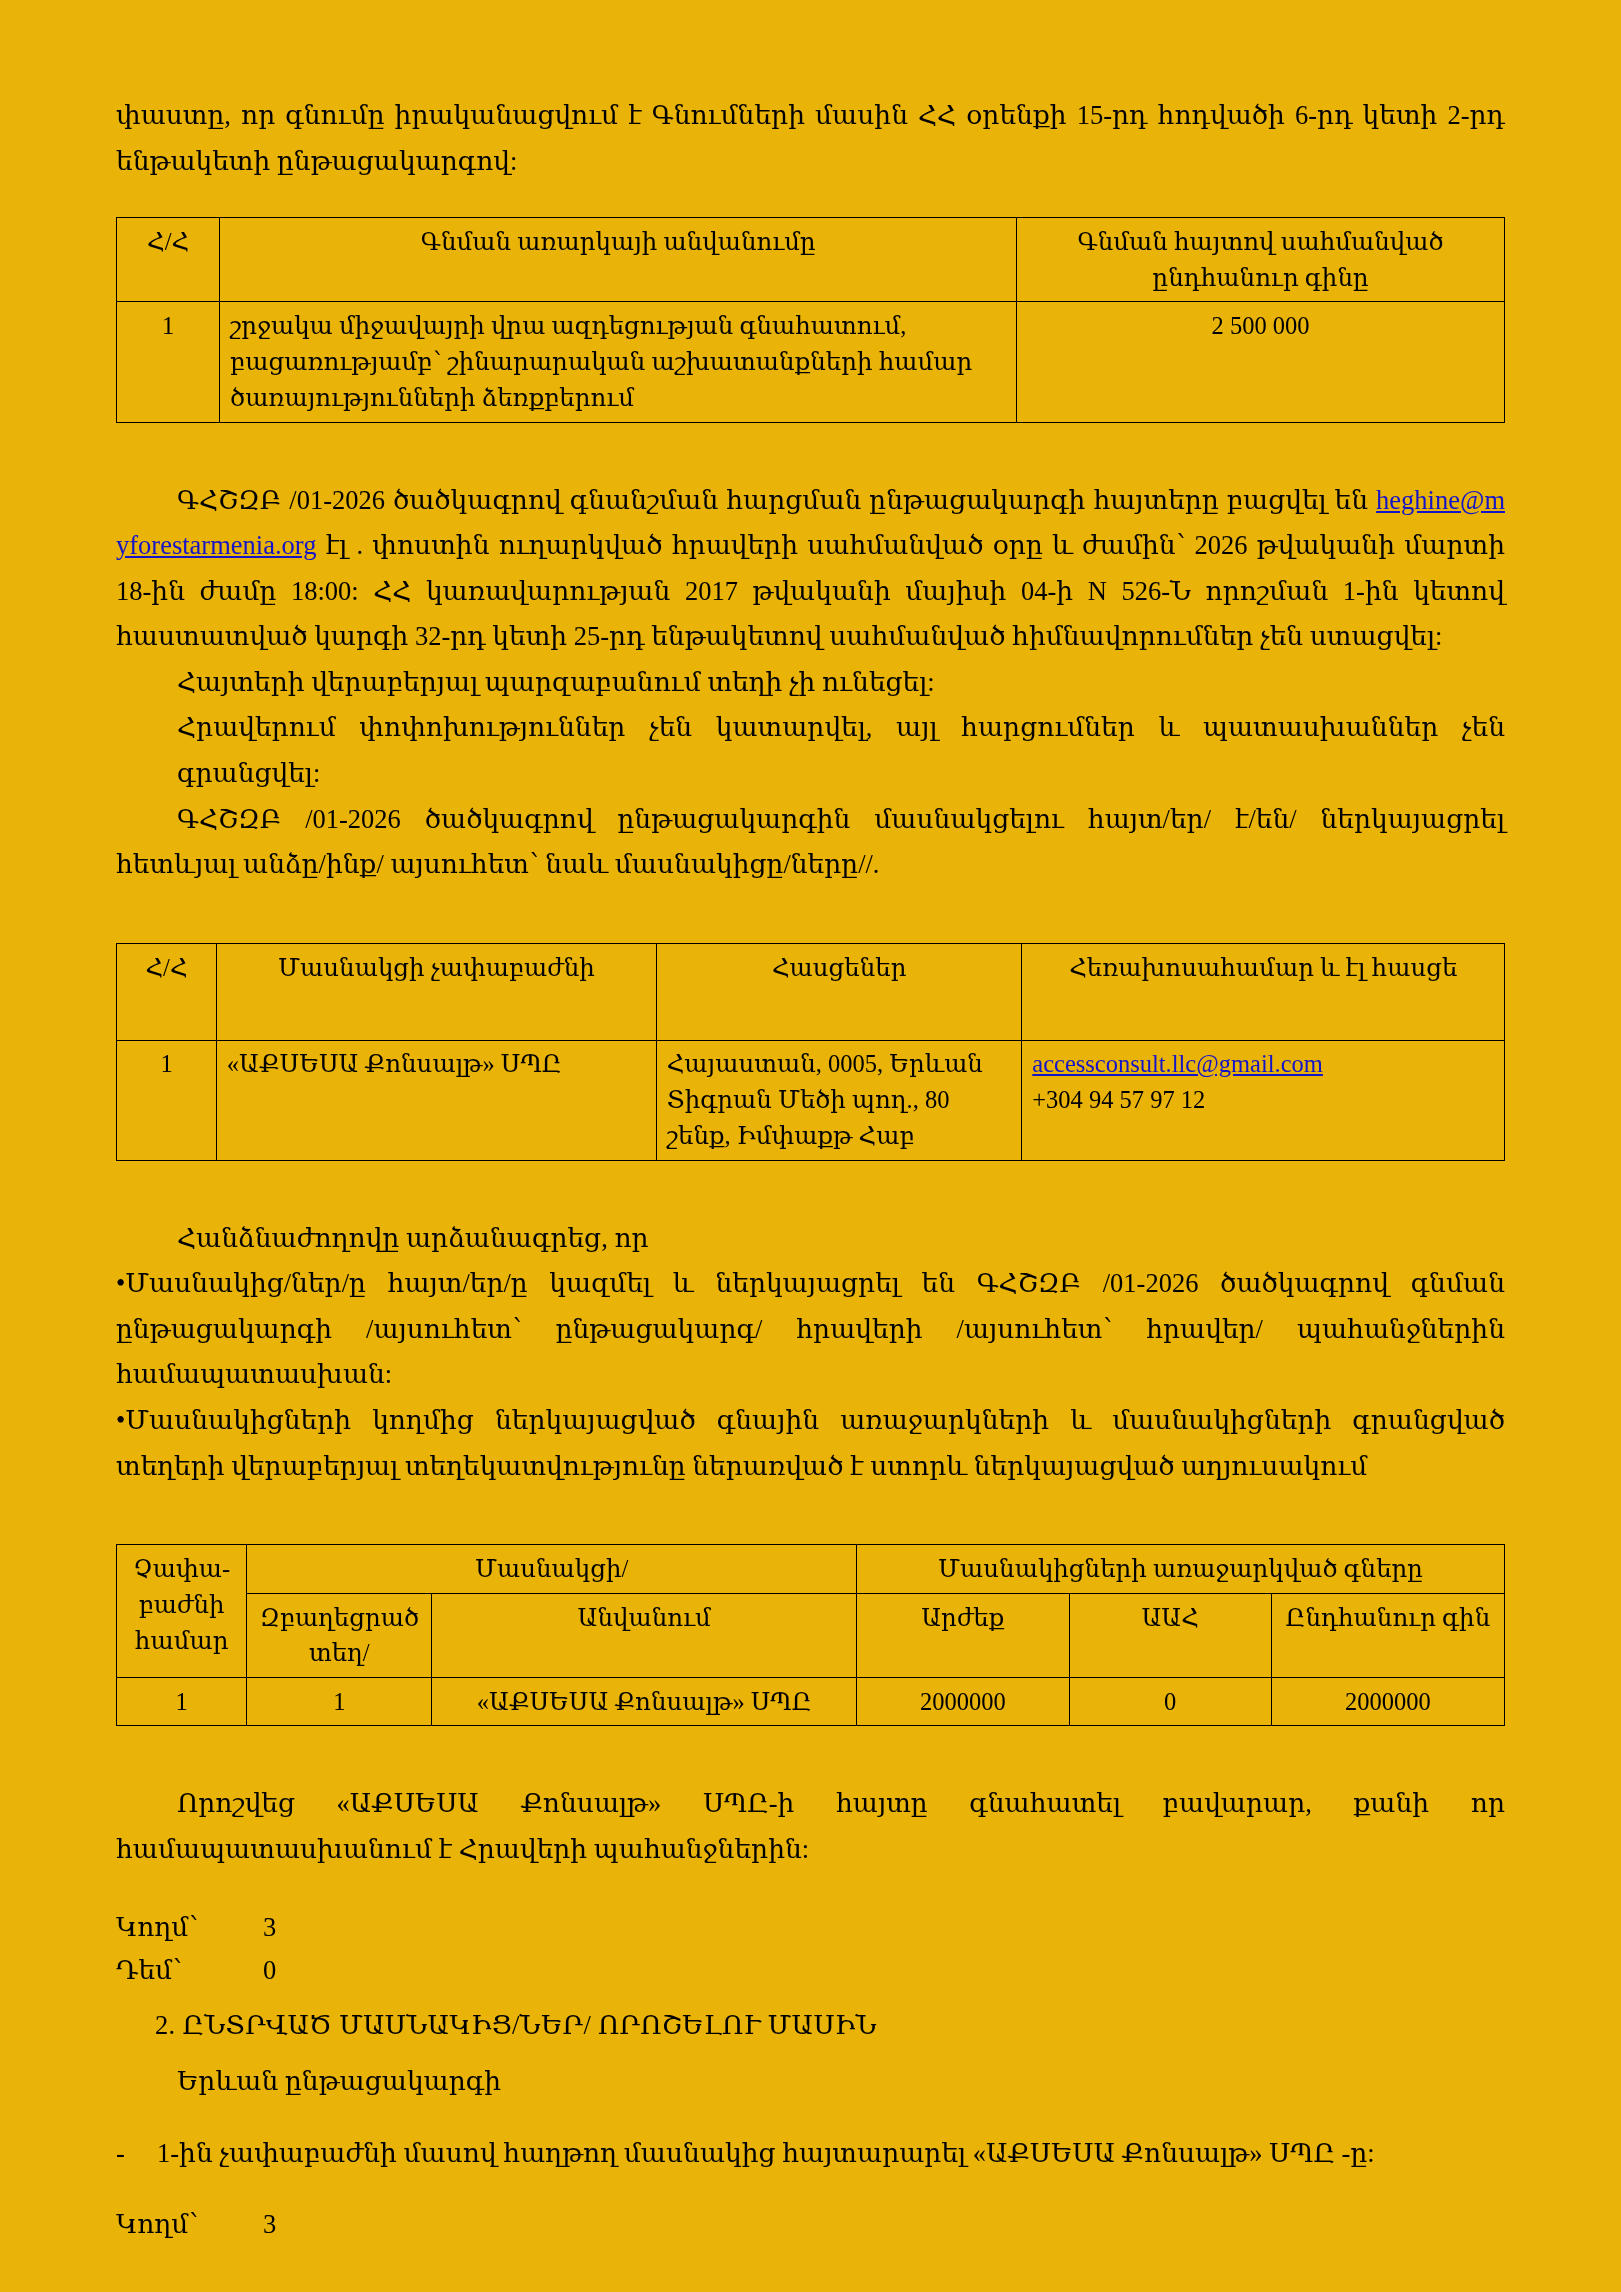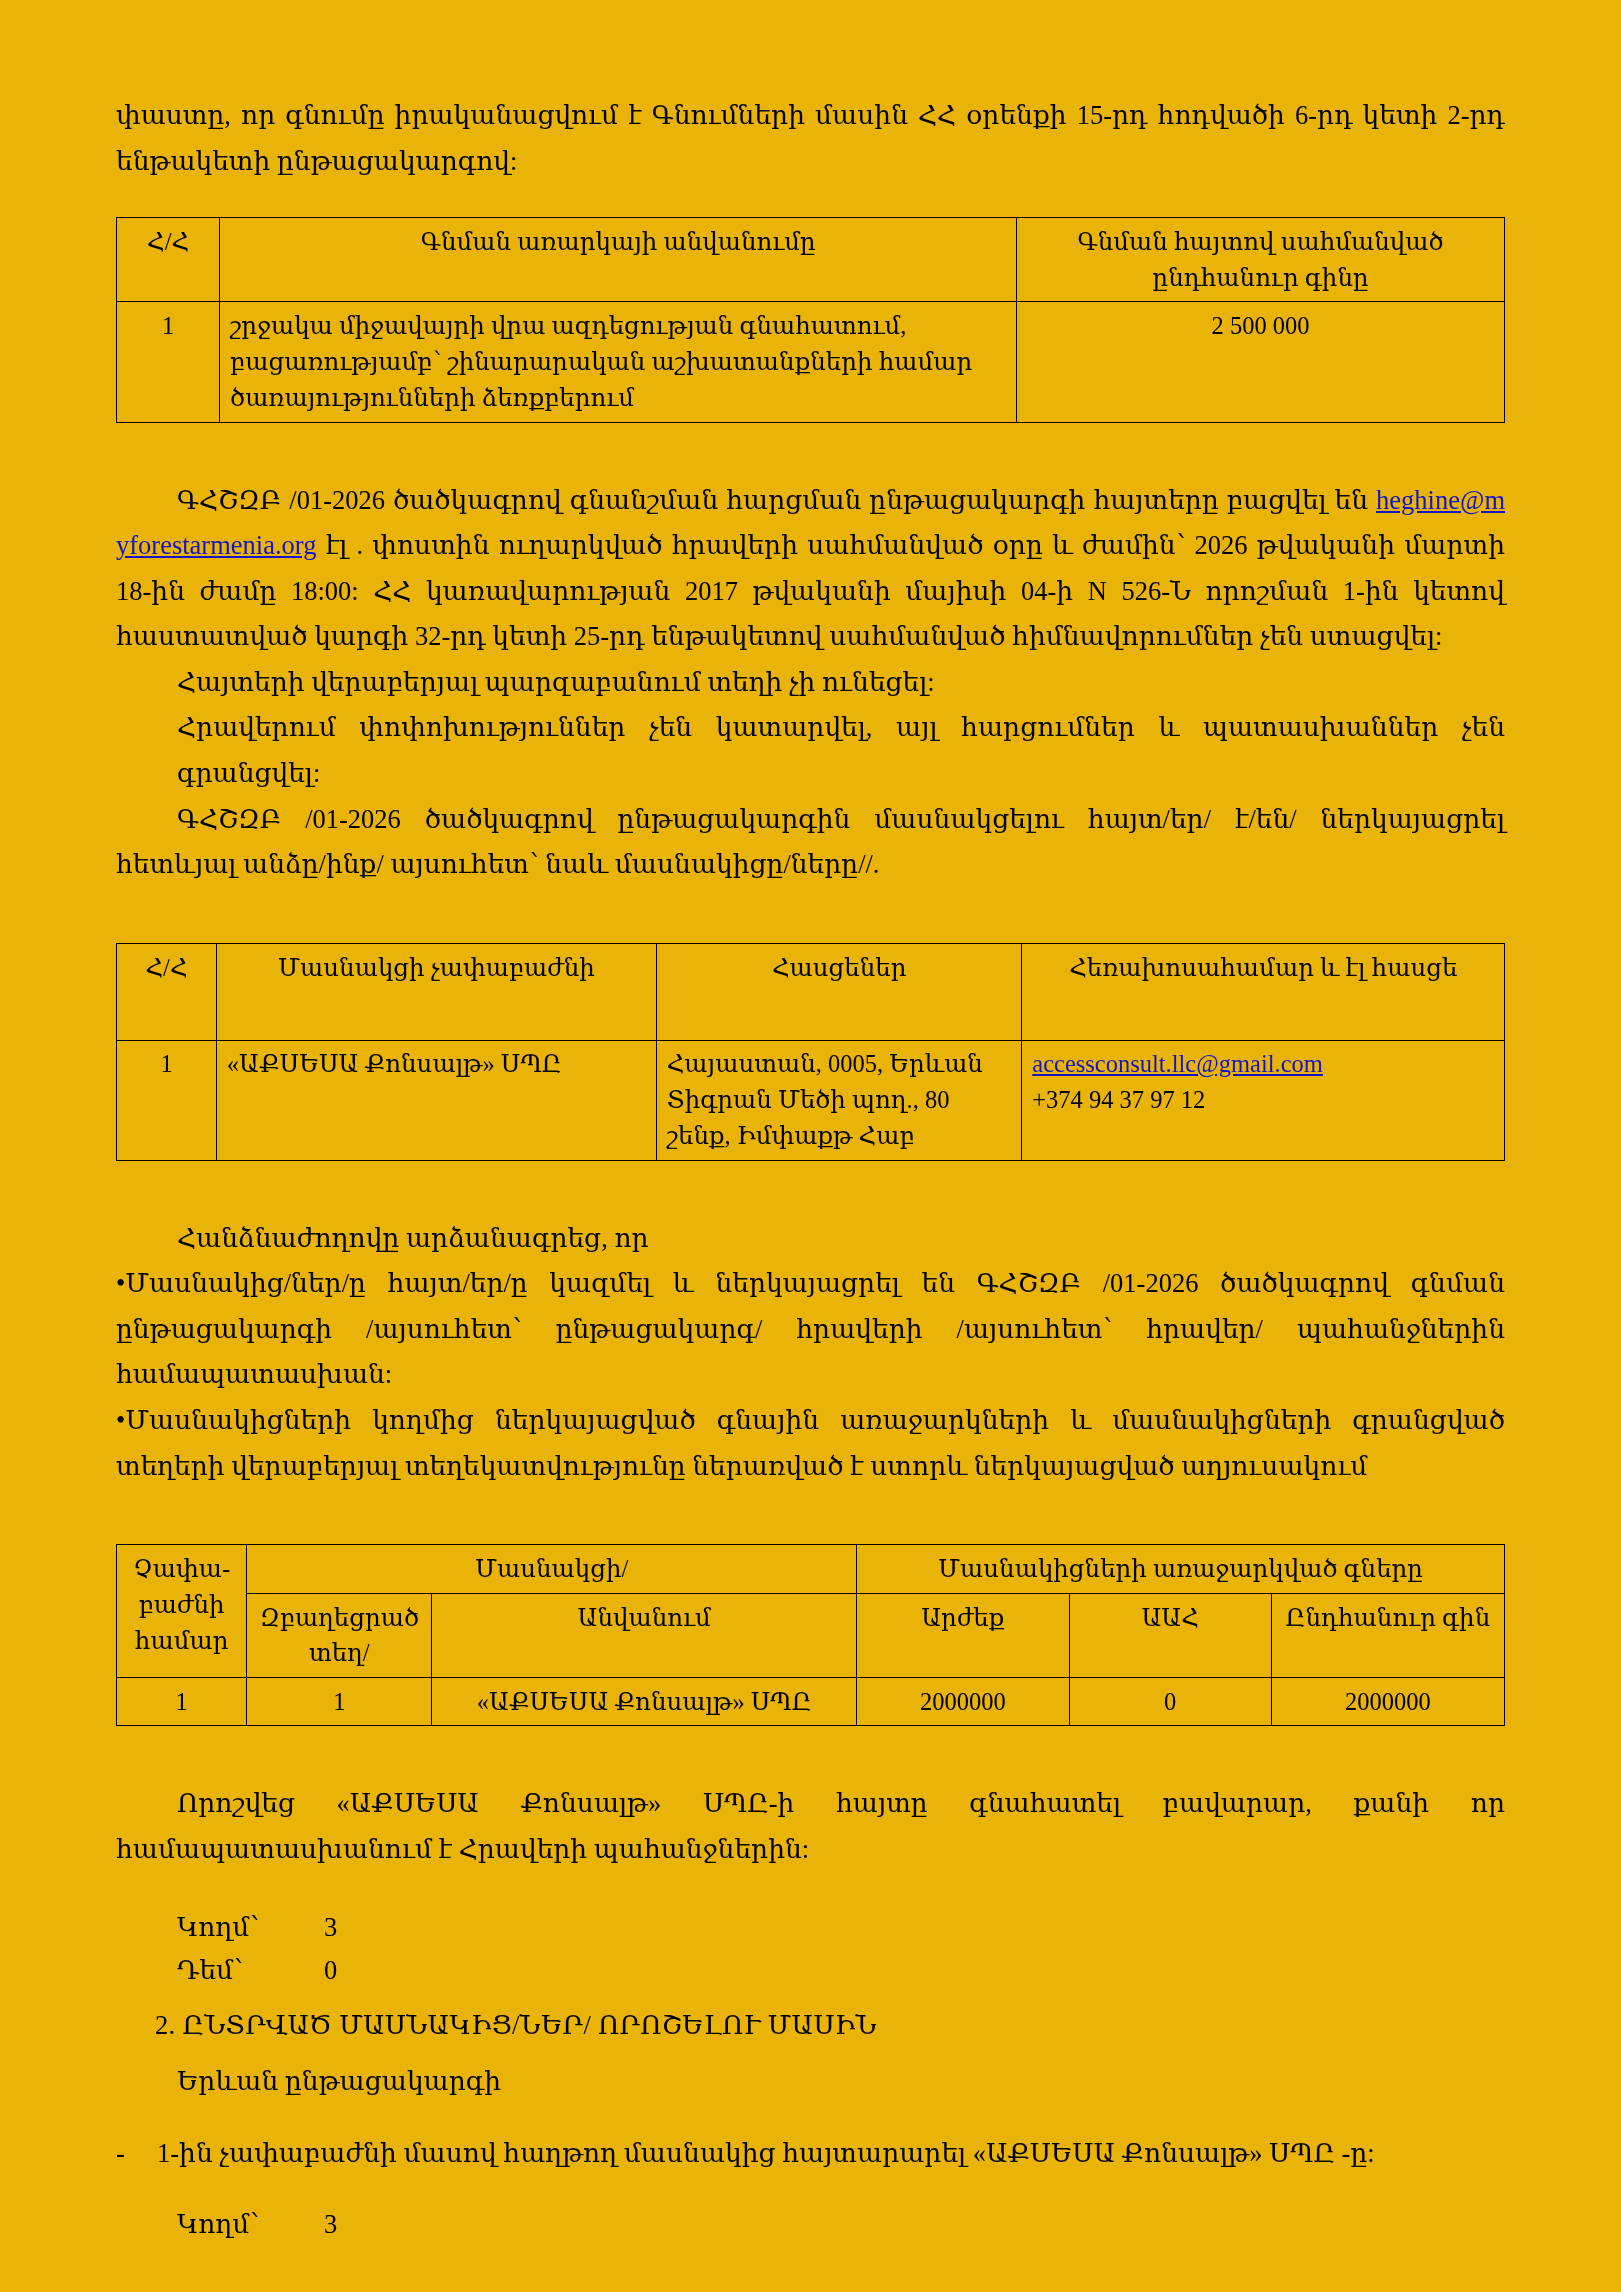--- a/index.html
+++ b/index.html
@@ -88,21 +88,20 @@
   .section-head {
     font-size: 26.5px;
     text-align: left;
     letter-spacing: 0.3px;
     margin: 0;
     padding-left: 39px;
   }
   .vote-line {
     font-size: 26.5px;
     line-height: 1.62;
-    margin-left: 61px;
     white-space: pre;
   }
   .vote-label { display: inline-block; width: 147px; }
   .cellpad-tall { padding-top: 9.8px; padding-bottom: 17.6px; }
   .hdr-tall { height: 84px; }
 </style>
 </head>
 <body>
 
 <div class="page">
@@ -145,21 +144,21 @@
         <td class="tbl2-col2 c-center hdr-tall">Մասնակցի չափաբաժնի</td>
         <td class="tbl2-col3 c-center hdr-tall">Հասցեներ</td>
         <td class="tbl2-col4 c-center hdr-tall">Հեռախոսահամար և էլ հասցե</td>
       </tr>
       <tr>
         <td class="tbl2-col1 c-center cellpad-tall">1</td>
         <td class="tbl2-col2 c-left cellpad-tall">«ԱՔՍԵՍԱ Քոնսալթ» ՍՊԸ</td>
         <td class="tbl2-col3 c-left cellpad-tall">Հայաստան, 0005, Երևան Տիգրան Մեծի պող., 80 շենք, Իմփաքթ Հաբ</td>
         <td class="tbl2-col4 c-left cellpad-tall">
           <a class="link" href="#">accessconsult.llc@gmail.com</a><br>
-          <span>+374 94 37 97 12</span>
+          <span>+304 94 57 97 12</span>
         </td>
       </tr>
     </tbody>
   </table>
 
   <div class="spacer-lg"></div>
 
   <p class="para para-hang">Հանձնաժողովը արձանագրեց, որ</p>
 
   <p class="para"><span class="bullet-glyph">•</span><span>Մասնակից/ներ/ը հայտ/եր/ը կազմել և ներկայացրել են ԳՀՇԶԲ /01-2026 ծածկագրով գնման ընթացակարգի /այսուհետ՝ ընթացակարգ/ հրավերի /այսուհետ՝ հրավեր/ պահանջներին համապատասխան:</span></p>

